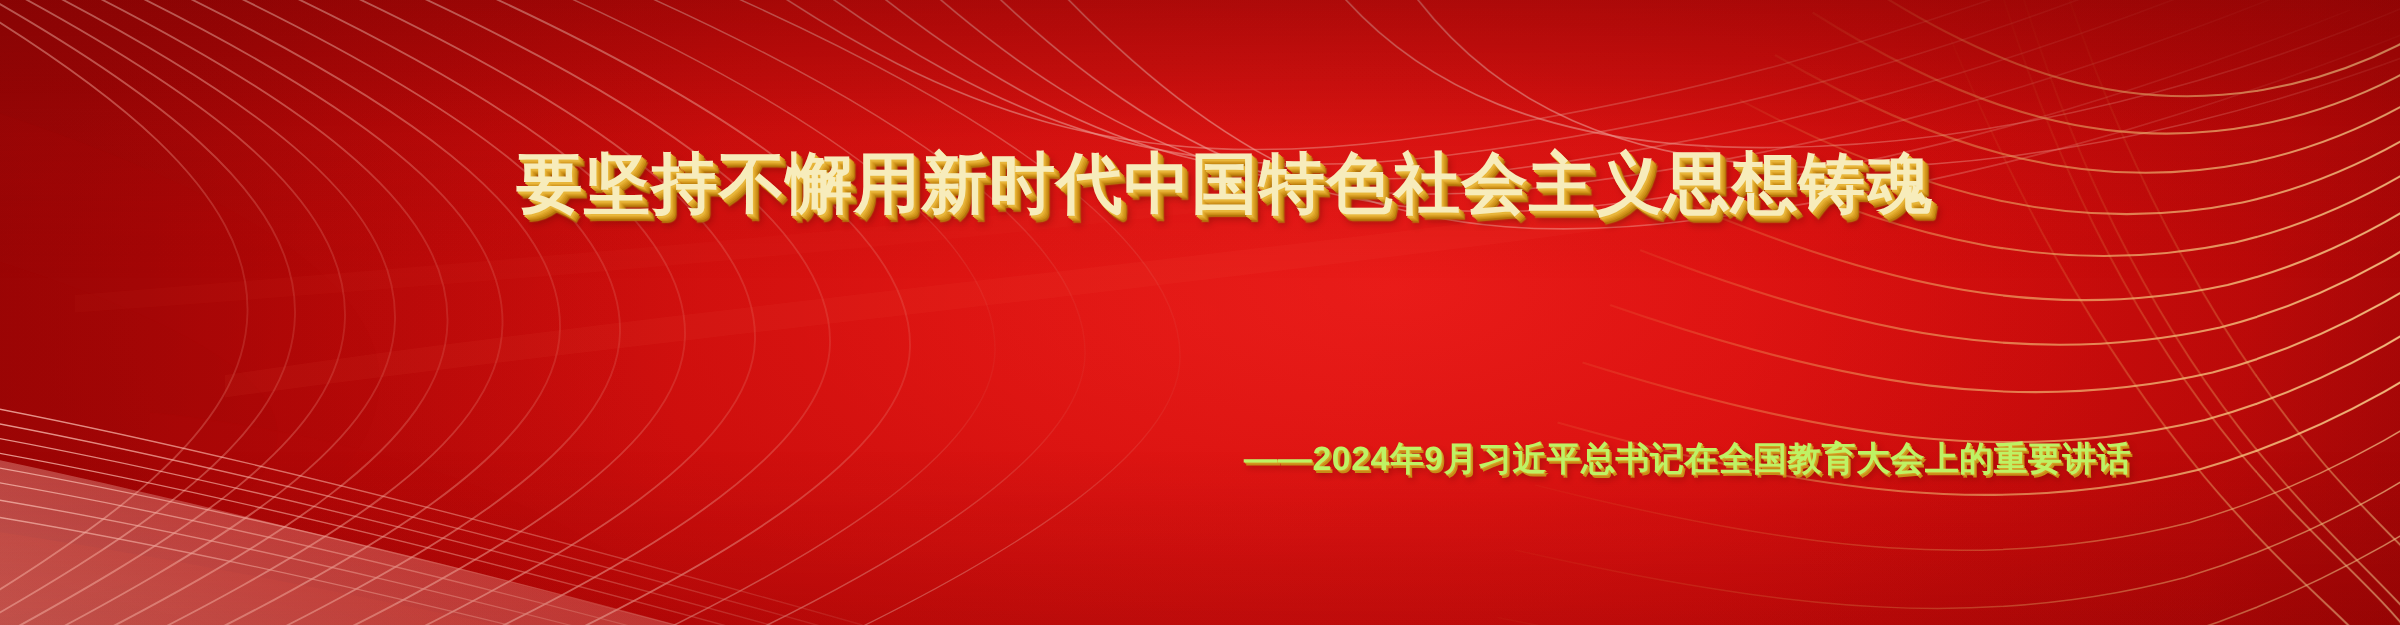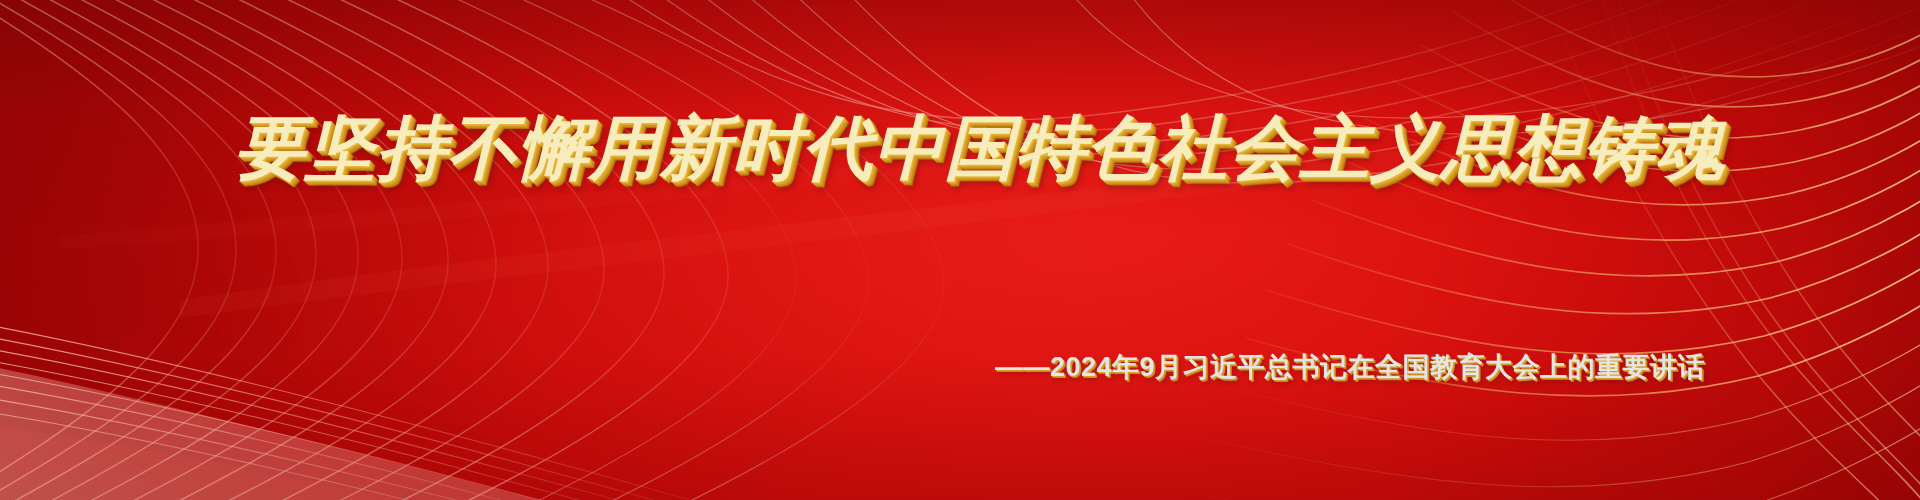--- a/index.html
+++ b/index.html
@@ -53,53 +53,52 @@
     position: absolute;
     inset: 0;
     z-index: 5;
   }
   .headline {
     position: absolute;
     left: 0;
     right: 0;
     top: 104px;
     text-align: center;
-    font-size: 70px;
+    font-size: 53px;
     line-height: 88px;
     font-weight: 700;
     letter-spacing: 1px;
     color: #f7ecbb;
     text-shadow:
       1px 1px 0 #e8b63a,
       2px 2px 0 #dfa72c,
       3px 3px 0 #d4991f,
       4px 4px 0 #c98c15,
       5px 5px 1px #b57a0c,
       6px 7px 6px rgba(90,10,0,0.45);
     white-space: nowrap;
-    font-style: italic;
   }
   .headline .line {
     display: block;
   }
   .headline .line.l1 {
     padding-left: 40px;
   }
   .headline .line.l2 {
     padding-right: 680px;
   }
   .attribution {
     position: absolute;
     right: 215px;
     top: 349px;
     font-size: 27px;
     line-height: 36px;
     font-weight: 700;
     letter-spacing: 0.5px;
-    color: #e5e5e5;
+    color: #bef264;
     text-shadow:
       1px 1px 0 #d99f27,
       2px 2px 0 #c78c16,
       3px 4px 5px rgba(90,10,0,0.45);
     white-space: nowrap;
   }
 </style>
 </head>
 <body>
 

